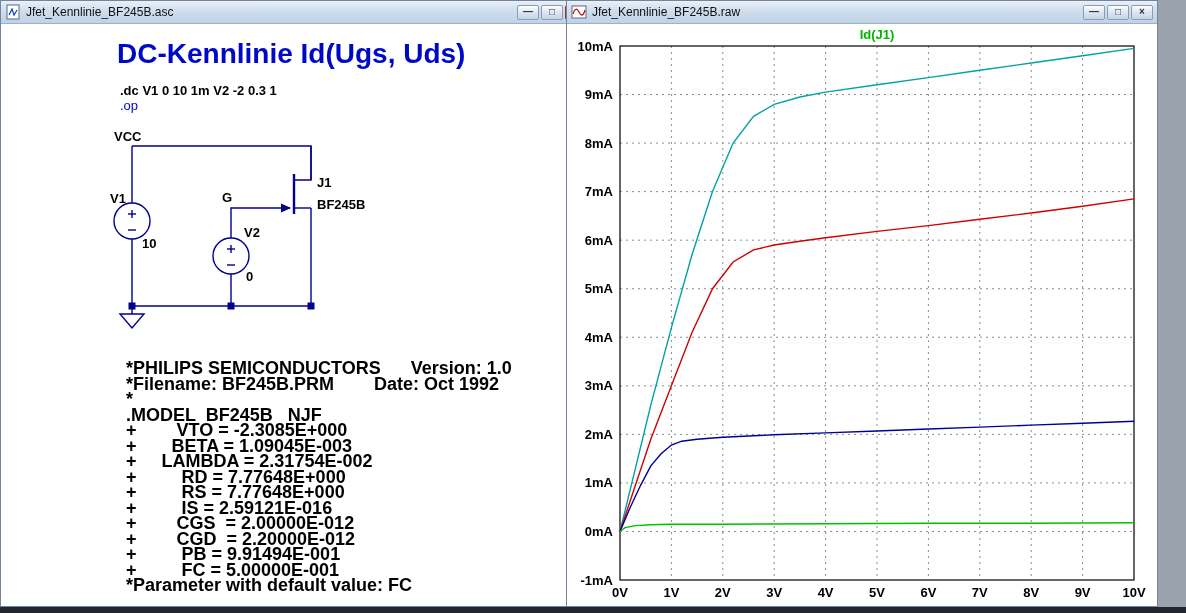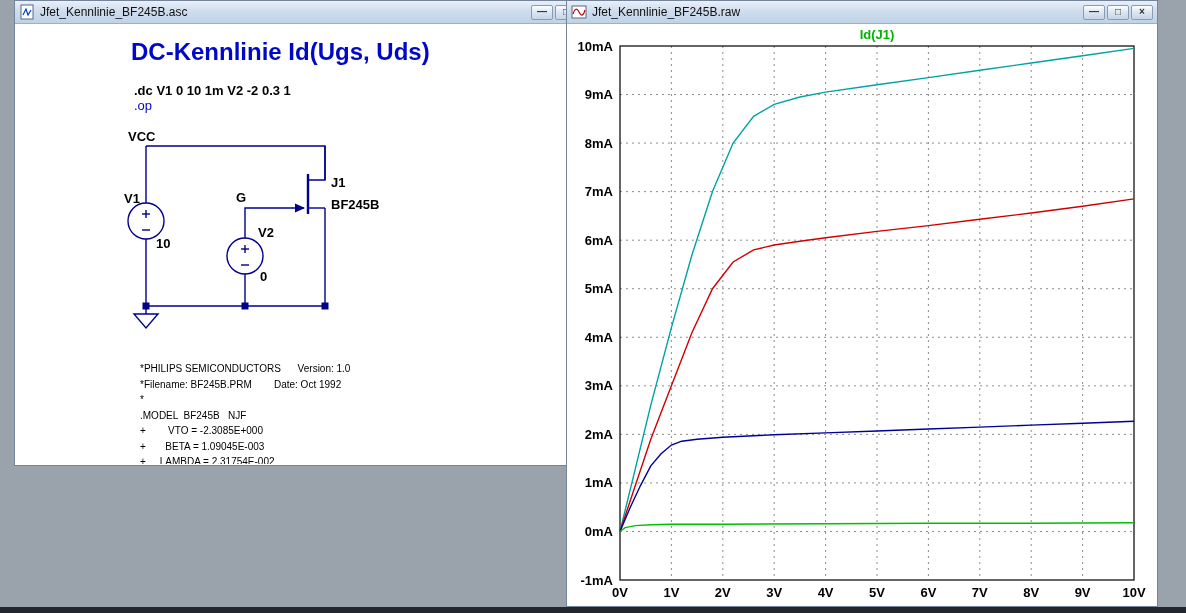--- a/index.html
+++ b/index.html
@@ -38,53 +38,53 @@
     background: linear-gradient(#f3a38c, #df5b41 45%, #c23a20);
     border-color:#93351f; color:#fff; font-size:11px;
   }
   .client {
     position:absolute; left:1px; right:1px; top:23px; bottom:1px;
     background:#fff; overflow:hidden;
   }
   
   .heading {
     position:absolute; left:115px; top:14px;
-    font-size:24px; font-weight:bold; color:#0008c8;
+    font-size:28px; font-weight:bold; color:#0008c8;
     white-space:nowrap;
   }
   .dir-dc {
     position:absolute; left:118px; top:59px;
     font-size:13px; font-weight:bold; color:#000;
     white-space:pre;
   }
   .dir-op {
     position:absolute; left:118px; top:74px;
     font-size:13px; font-weight:normal; color:#0008c8;
     white-space:pre;
   }
   .model {
     position:absolute; left:124px; top:337px;
-    font-size:10px; font-weight:normal; color:#000;
+    font-size:18px; font-weight:bold; color:#000;
     line-height:15.5px; white-space:pre;
   }
   #schematic-svg { position:absolute; left:0; top:0; }
   #schematic-svg text { font-family:"Liberation Sans",sans-serif; font-size:13px; font-weight:bold; fill:#000; }
   
   #plot-svg { position:absolute; left:0; top:0; background:#fff; }
   #plot-svg text.tick { font-family:"Liberation Sans",sans-serif; font-size:13px; font-weight:bold; fill:#000; }
   #plot-svg text.plot-title { font-family:"Liberation Sans",sans-serif; font-size:13px; font-weight:bold; }
   .bottom-strip {
     position:absolute; left:0; top:607px; width:1186px; height:6px;
     background:#22262e;
   }
 </style>
 </head>
 <body>
 
-<div class="window" id="win-left" style="left:14px;top:0;width:592px;height:466px">
+<div class="window" id="win-left" style="left:0;top:0;width:592px;height:607px">
   <div class="titlebar">
     <span class="app-icon">
       <svg width="16" height="16" viewBox="0 0 16 16">
         <rect x="2" y="1" width="12" height="14" fill="#fff" stroke="#5a6b85"></rect>
         <path d="M4 11 L7 5 L9 11 L12 6" stroke="#0040c0" fill="none" stroke-width="1.2"></path>
       </svg>
     </span>
     <span class="title">Jfet_Kennlinie_BF245B.asc</span>
     <span class="btns">
       <span class="winbtn">—</span>

